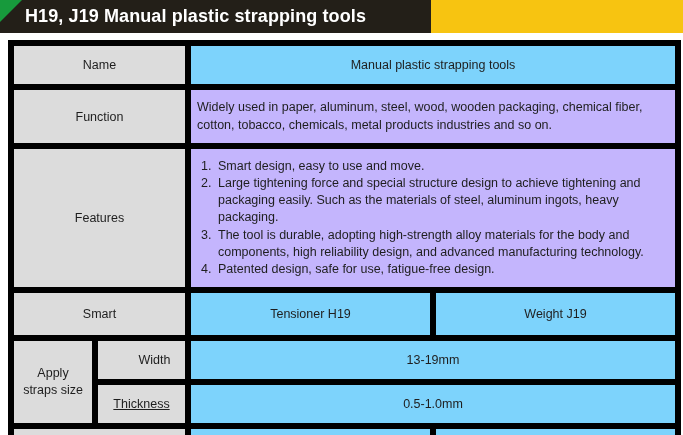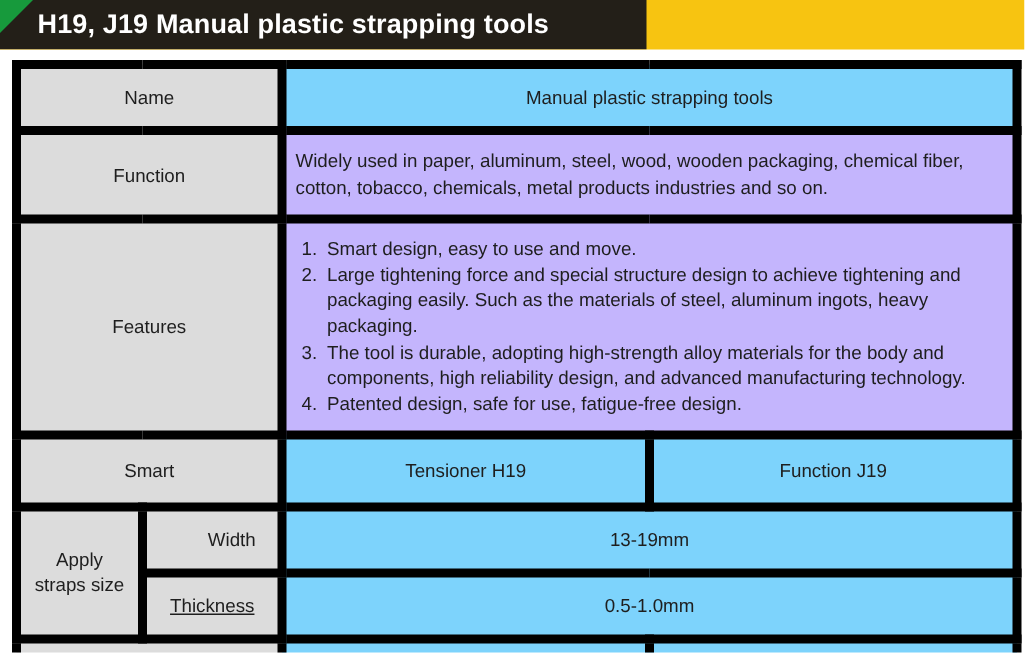--- a/index.html
+++ b/index.html
@@ -149,21 +149,21 @@
             <li><span class="num">2.</span><span class="txt">Large tightening force and special structure design to achieve tightening and packaging easily. Such as the materials of steel, aluminum ingots, heavy packaging.</span></li>
             <li><span class="num">3.</span><span class="txt">The tool is durable, adopting high-strength alloy materials for the body and components, high reliability design, and advanced manufacturing technology.</span></li>
             <li><span class="num">4.</span><span class="txt">Patented design, safe for use, fatigue-free design.</span></li>
           </ul>
         </td>
       </tr>
 
       <tr>
         <td class="lbl" colspan="2" style="height:34px;">Smart</td>
         <td class="val">Tensioner H19</td>
-        <td class="val">Function J19</td>
+        <td class="val">Weight J19</td>
       </tr>
 
       <tr>
         <td class="lbl" rowspan="2" style="line-height:1.35;">Apply straps size</td>
         <td class="lbl" style="height:30px;padding-left:32px;">Width</td>
         <td class="val" colspan="2">13-19mm</td>
       </tr>
 
       <tr>
         <td class="lbl" style="height:30px;text-decoration:underline;">Thickness</td>

